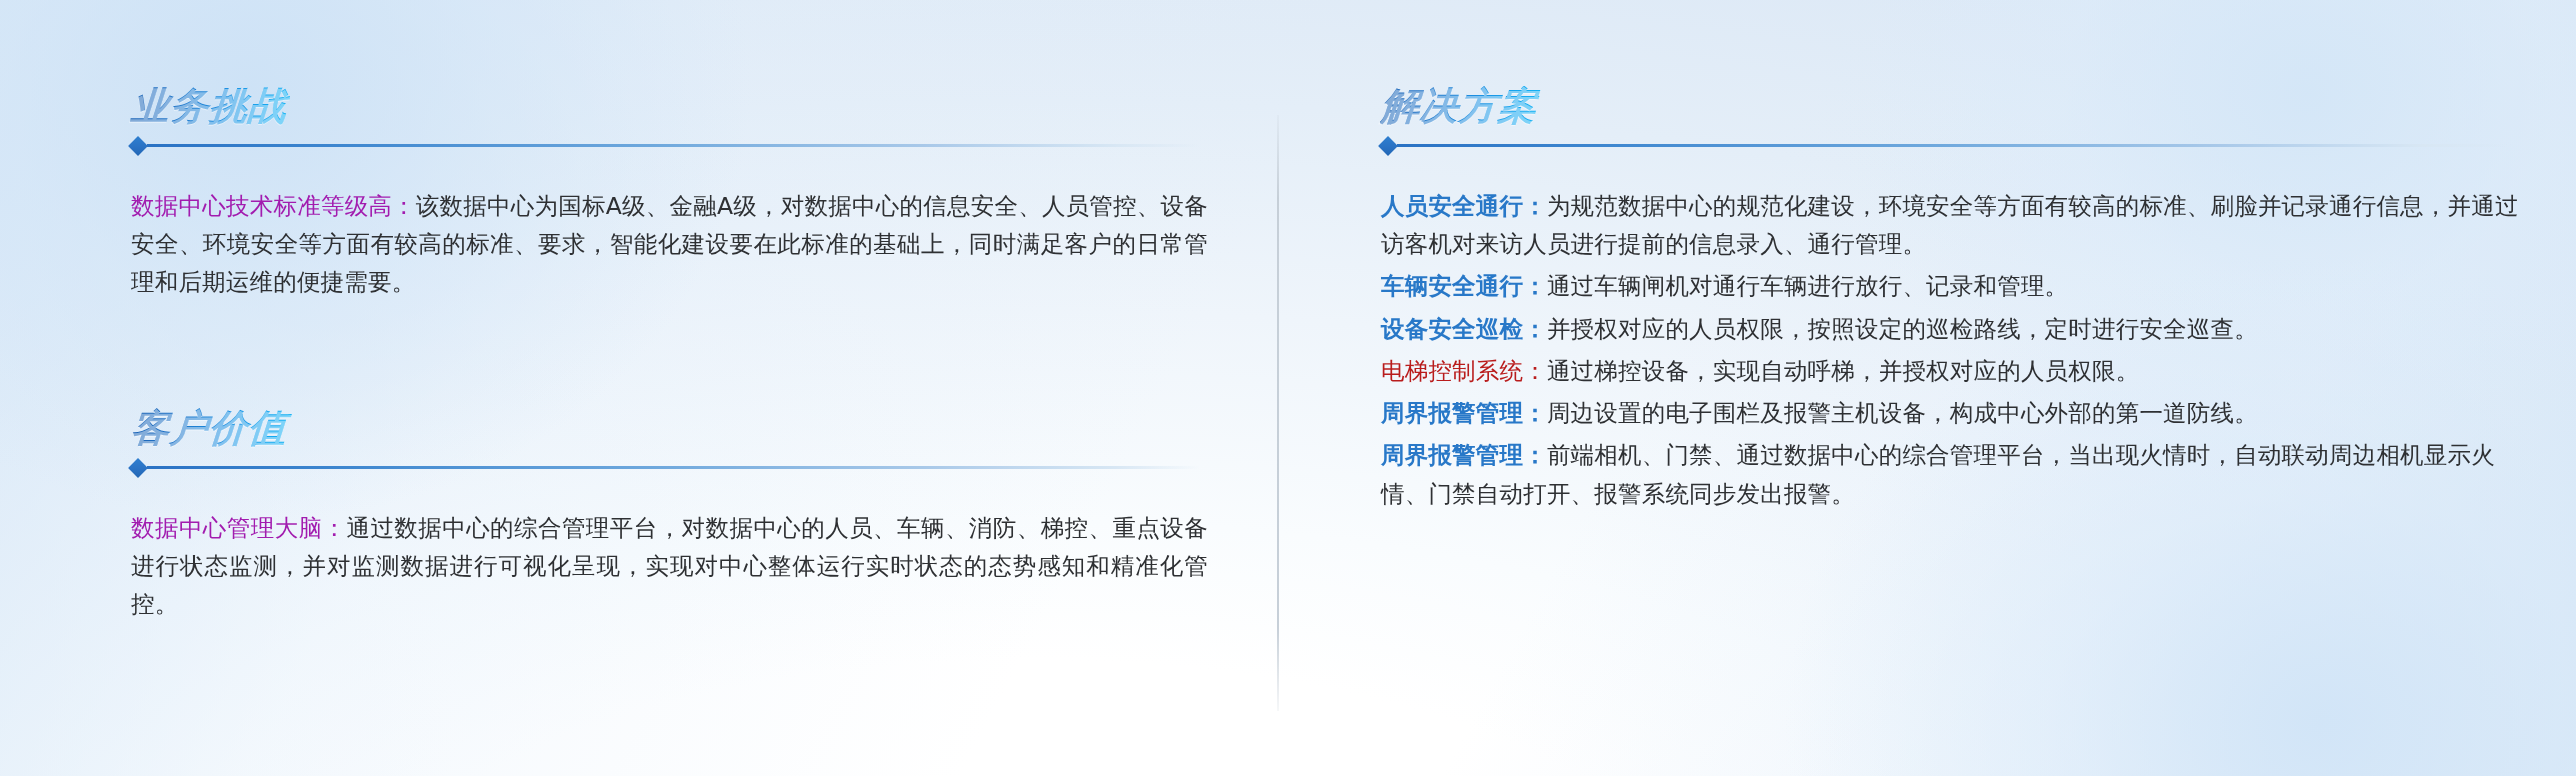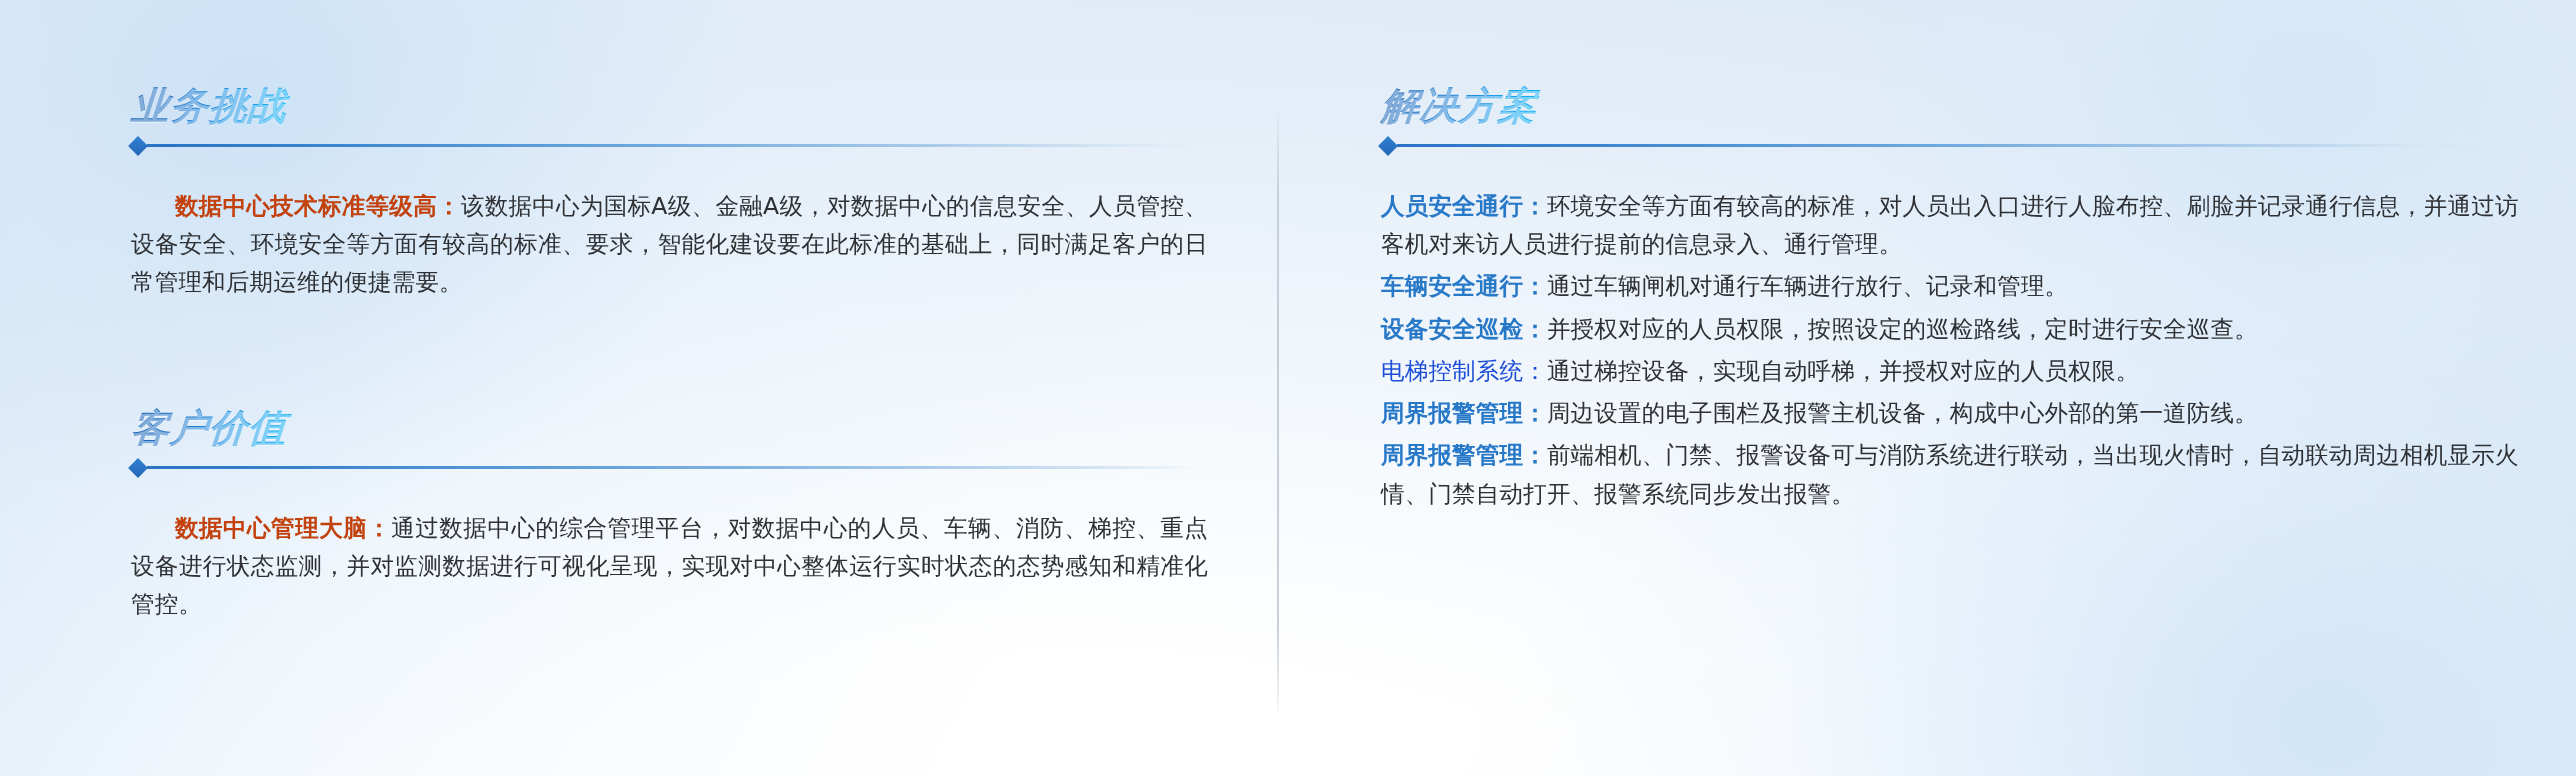--- a/index.html
+++ b/index.html
@@ -131,39 +131,38 @@
     font-family: "DejaVu Sans", "Liberation Sans", sans-serif;
     font-size: 23.5px;
     font-weight: 400;
     color: #2e3033;
     line-height: 1.63;
     letter-spacing: 0.2px;
     text-align: justify;
     text-justify: inter-ideograph;
   }
   .para .lead {
-    color: #c2410c;
-    font-weight: 700;
-    margin-left: 44px;
+    color: #a21caf;
+    font-weight: 400;
   }
   .line-item {
     font-family: "DejaVu Sans", "Liberation Sans", sans-serif;
     font-size: 23.5px;
     color: #2e3033;
     line-height: 1.63;
     letter-spacing: 0.2px;
     white-space: normal;
   }
   .line-item .lead {
     color: #2878c8;
     font-weight: 700;
     text-align: right;
   }
   .line-item .lead.plain {
-    color: #1d4ed8;
+    color: #b91c1c;
     font-weight: 400;
   }
 
   
   #block-challenge { position: absolute; left: 0; top: 86px; width: 1087px; }
   #block-challenge .para { margin-top: 29.5px; width: 1077px; }
 
   #block-value { position: absolute; left: 0; top: 408px; width: 1087px; }
   #block-value .para { margin-top: 29.5px; width: 1077px; }
 
@@ -220,26 +219,26 @@
         <div class="section-head">
           <div class="head-title">解决方案</div>
           <div class="head-rule">
             <span class="diamond"></span>
             <span class="line"></span>
           </div>
         </div>
 
         <div id="solution-list">
 
-        <p class="line-item"><span class="lead">人员安全通行：</span><span>环境安全等方面有较高的标准，对人员出入口进行人脸布控、刷脸并记录通行信息，并通过访客机对来访人员进行提前的信息录入、通行管理。</span></p>
+        <p class="line-item"><span class="lead">人员安全通行：</span><span>为规范数据中心的规范化建设，环境安全等方面有较高的标准、刷脸并记录通行信息，并通过访客机对来访人员进行提前的信息录入、通行管理。</span></p>
             <p class="line-item"><span class="lead">车辆安全通行：</span><span>通过车辆闸机对通行车辆进行放行、记录和管理。</span></p>
             <p class="line-item"><span class="lead">设备安全巡检：</span><span>并授权对应的人员权限，按照设定的巡检路线，定时进行安全巡查。</span></p>
             <p class="line-item"><span class="lead plain">电梯控制系统：</span><span>通过梯控设备，实现自动呼梯，并授权对应的人员权限。</span></p>
             <p class="line-item"><span class="lead">周界报警管理：</span><span>周边设置的电子围栏及报警主机设备，构成中心外部的第一道防线。</span></p>
-            <p class="line-item"><span class="lead">周界报警管理：</span><span>前端相机、门禁、报警设备可与消防系统进行联动，当出现火情时，自动联动周边相机显示火情、门禁自动打开、报警系统同步发出报警。</span></p>
+            <p class="line-item"><span class="lead">周界报警管理：</span><span>前端相机、门禁、通过数据中心的综合管理平台，当出现火情时，自动联动周边相机显示火情、门禁自动打开、报警系统同步发出报警。</span></p>
           </div>
       </section>
 
     </div>
 
   </div>
 </div>
 
 
 </body></html>

